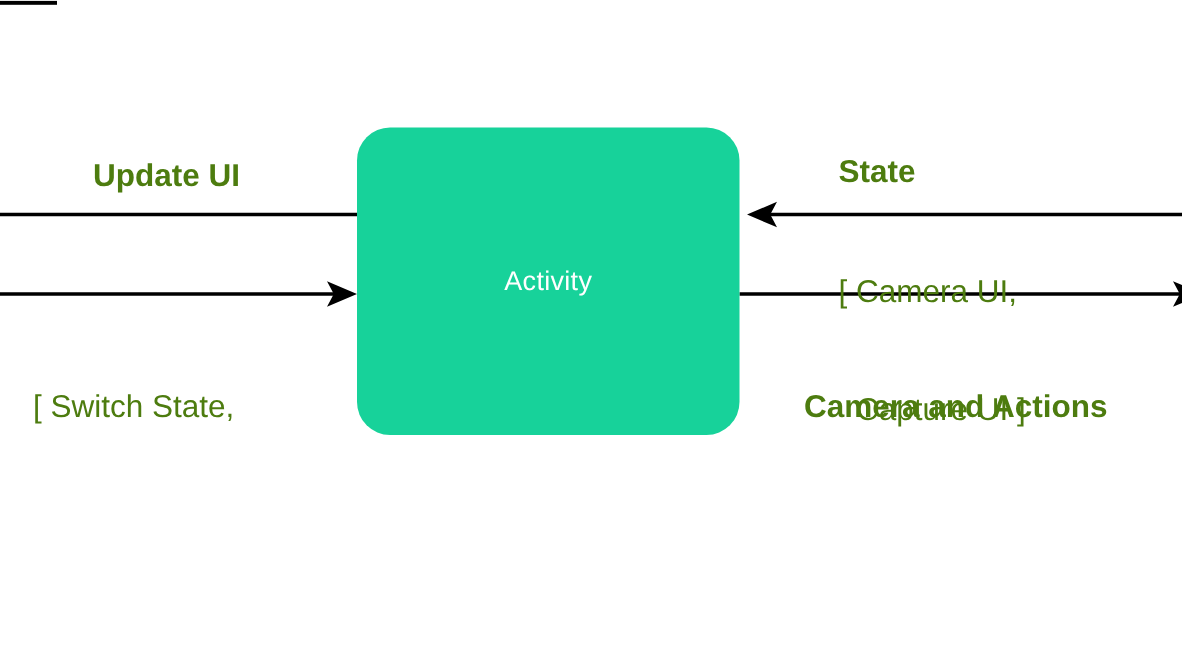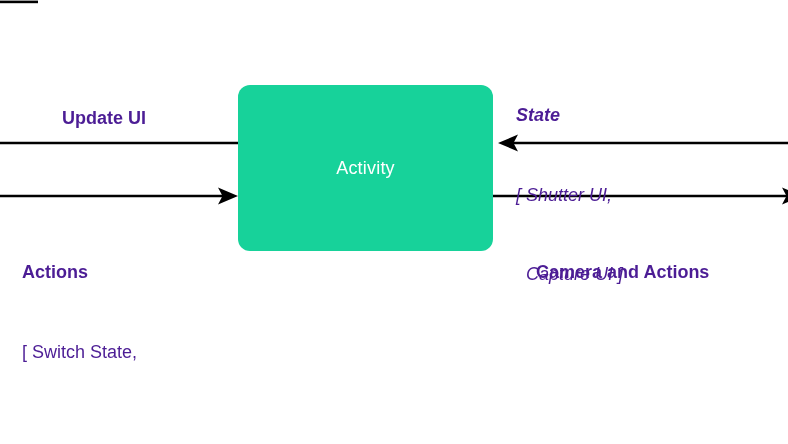--- a/index.html
+++ b/index.html
@@ -13,33 +13,33 @@
     overflow: hidden;
   }
   .arrow-layer {
     position: absolute;
     left: 0; top: 0;
     width: 788px; height: 444px;
     display: block;
   }
   .txt {
     position: absolute;
-    font-size: 18px;
+    font-size: 21px;
     line-height: 26.5px;
     white-space: pre;
-    color: #4c1d95;
+    color: #4d7c0f;
   }
   .bold { font-weight: bold; }
   .activity-box {
     position: absolute;
     left: 238px;
     top: 85px;
     width: 255px;
-    height: 166px;
-    border-radius: 12px;
+    height: 205px;
+    border-radius: 22px;
     display: flex;
     align-items: center;
     justify-content: center;
     font-size: 18px;
     letter-spacing: 0.2px;
   }
   .line-el { display: block; }
 </style>
 </head>
 <body>
@@ -62,30 +62,29 @@
     <polygon points="802,196 782,187.5 786.5,196 782,204.5" fill="#000000"></polygon>
   </svg>
 
   <div class="activity-box" style="background: rgb(23, 210, 154); color: rgb(255, 255, 255);">
     <span class="line-el">Activity</span>
   </div>
 
   <div class="txt bold" style="left:62px; top:105px;">Update UI</div>
 
   <div class="txt" style="left:22px; top:206px;">
-    <span class="line-el bold">Actions</span>
     <span class="line-el">[ Switch State,</span>
     
     
     
   </div>
 
-  <div class="txt" style="left:516px; top:49px;font-style:italic;">
+  <div class="txt" style="left:559px; top:49px;">
     <span class="line-el bold">State</span>
-    <span class="line-el">[ Shutter UI,</span>
+    <span class="line-el">[ Camera UI,</span>
     <span class="line-el">  Capture UI ]</span>
   </div>
 
   <div class="txt" style="left:536px; top:206px;">
     <span class="line-el bold">Camera and Actions</span>
     
     
     
     
     

